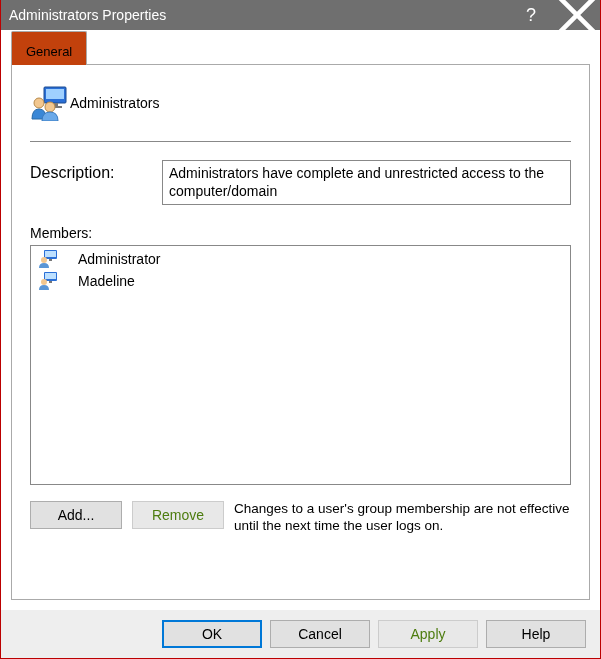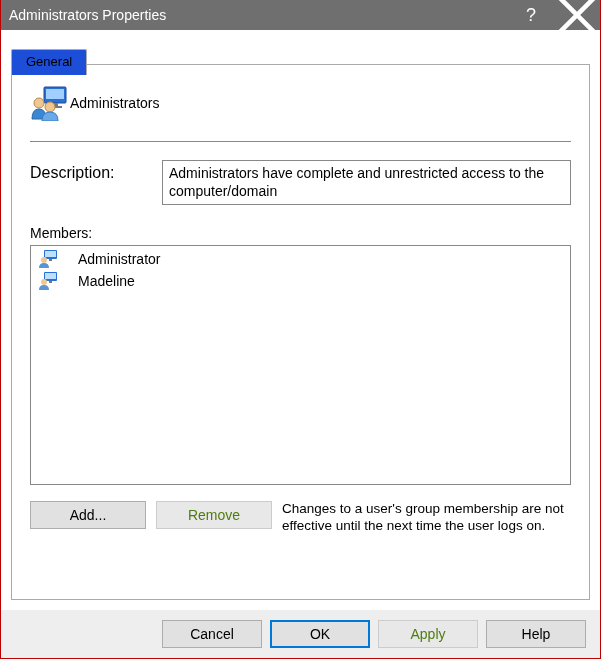--- a/index.html
+++ b/index.html
@@ -52,28 +52,28 @@
     position: relative;
   }
   .tabstrip {
     display: flex;
     align-items: flex-end;
     height: 28px;
     position: relative;
     z-index: 2;
   }
   .tab {
-    background: #1d4ed8;
+    background: #c2410c;
     border: 1px solid #aaa;
     border-bottom: none;
-    padding: 4px 14px 6px 14px;
+    padding: 12px 14px 6px 14px;
     font-size: 13px;
     border-radius: 2px 2px 0 0;
     position: relative;
-    top: 11px;
+    top: 1px;
   }
   .tabpage {
     flex: 1;
     border: 1px solid #aaa;
     background: #fff;
     position: relative;
     z-index: 1;
     padding: 20px 18px 14px 18px;
     display: flex;
     flex-direction: column;
@@ -129,21 +129,21 @@
   }
   .user-icon { width: 20px; height: 18px; }
   .user-icon svg { width: 20px; height: 18px; }
   .below-row {
     display: flex;
     gap: 10px;
     margin-top: 16px;
     align-items: flex-start;
   }
   .btn-std {
-    width: 116px;
+    width: 92px;
     height: 28px;
     background: #e1e1e1;
     border: 1px solid #adadad;
     font-family: inherit;
     font-size: 14px;
     text-align: center;
     cursor: pointer;
   }
   .btn-std.disabled {
     color: #4d7c0f;
@@ -245,19 +245,19 @@
       <div class="below-row">
         <button class="btn-std">Add...</button>
         <button class="btn-std disabled" disabled="">Remove</button>
         <div class="note">Changes to a user's group membership are not effective until the next time the user logs on.</div>
       </div>
 
     </div>
   </div>
 
   <div class="footer">
+    <button class="btn-std btn-default">OK</button>
     <button class="btn-std">Cancel</button>
-    <button class="btn-std btn-default">OK</button>
     <button class="btn-std disabled" disabled="">Apply</button>
     <button class="btn-std">Help</button>
   </div>
 
 </div>
 
 </body></html>

